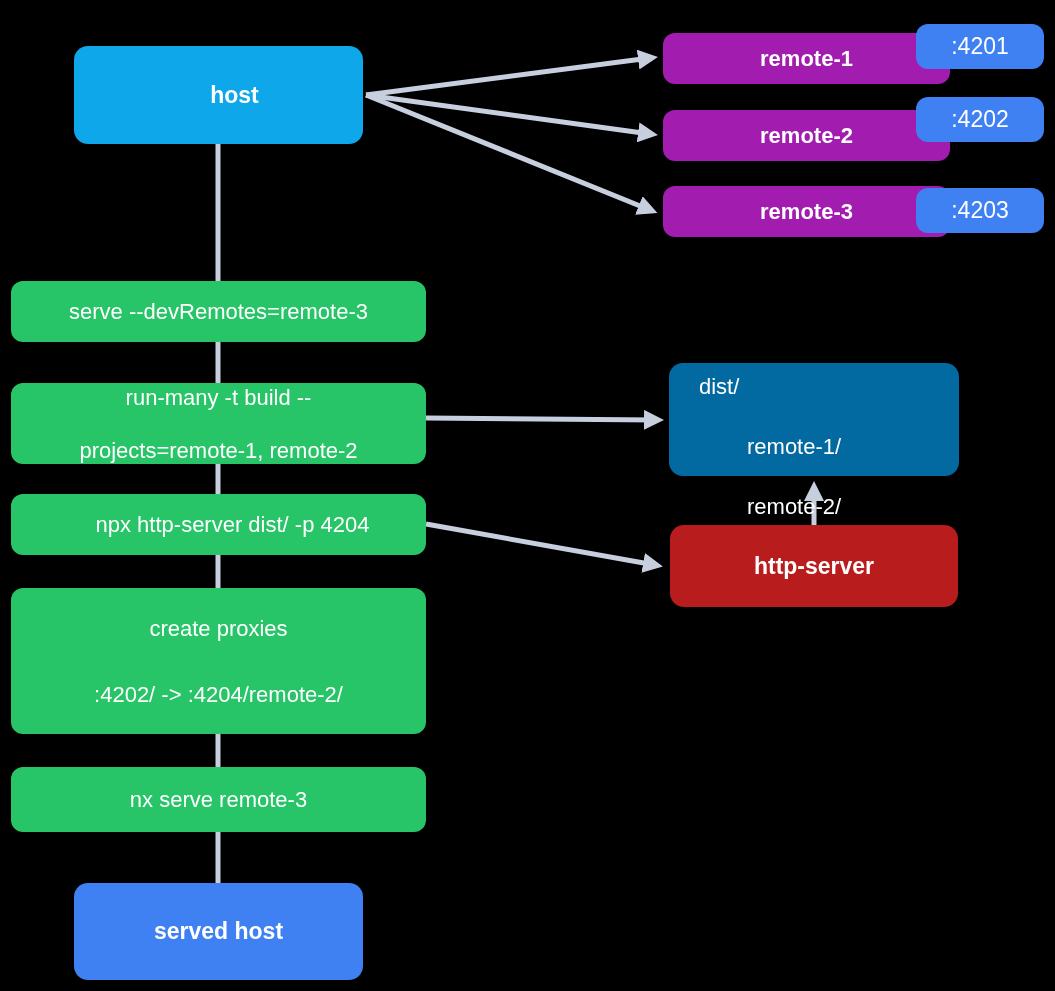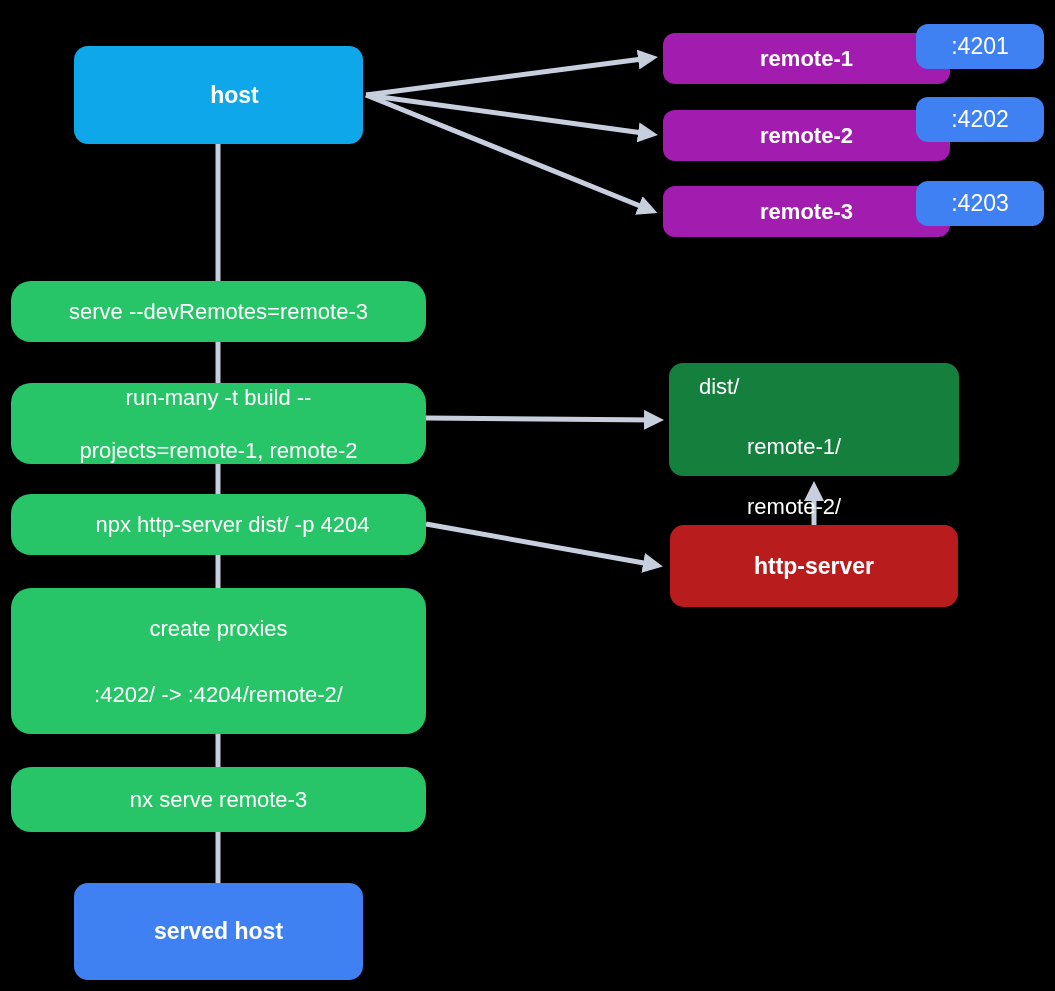--- a/index.html
+++ b/index.html
@@ -53,43 +53,43 @@
   .remote-3 { top: 186px; }
   .badge {
     left: 916px; width: 128px; height: 45px;
     background: #3f80f2;
     border-radius: 12px;
     font-size: 23px;
     z-index: 2;
   }
   .badge-1 { top: 24px; }
   .badge-2 { top: 97px; }
-  .badge-3 { top: 181px; text-align: center; }
+  .badge-3 { top: 188px; text-align: center; }
   .step {
     left: 11px; width: 415px;
     background: #27c468;
-    border-radius: 20px;
+    border-radius: 12px;
     font-size: 22px;
     flex-direction: column;
   }
   .step-1 { top: 281px; height: 61px; }
   .step-2 { top: 383px; height: 81px; gap: 20px; }
   .step-3 { top: 494px; height: 61px; padding-left: 28px; }
   .step-4 { top: 588px; height: 146px; }
   .step-5 { top: 767px; height: 65px; }
   .tline {
     display: block;
     width: 100%;
     height: 33px;
     line-height: 33px;
     text-align: center;
   }
   .node-dist {
     left: 669px; top: 363px; width: 290px; height: 113px;
-    background: #15803d;
+    background: #0369a1;
     border-radius: 14px;
     font-size: 22px;
     display: block;
     padding-top: 8px;
   }
   .dist-line {
     display: block;
     height: 32px;
     line-height: 32px;
     text-align: left;

